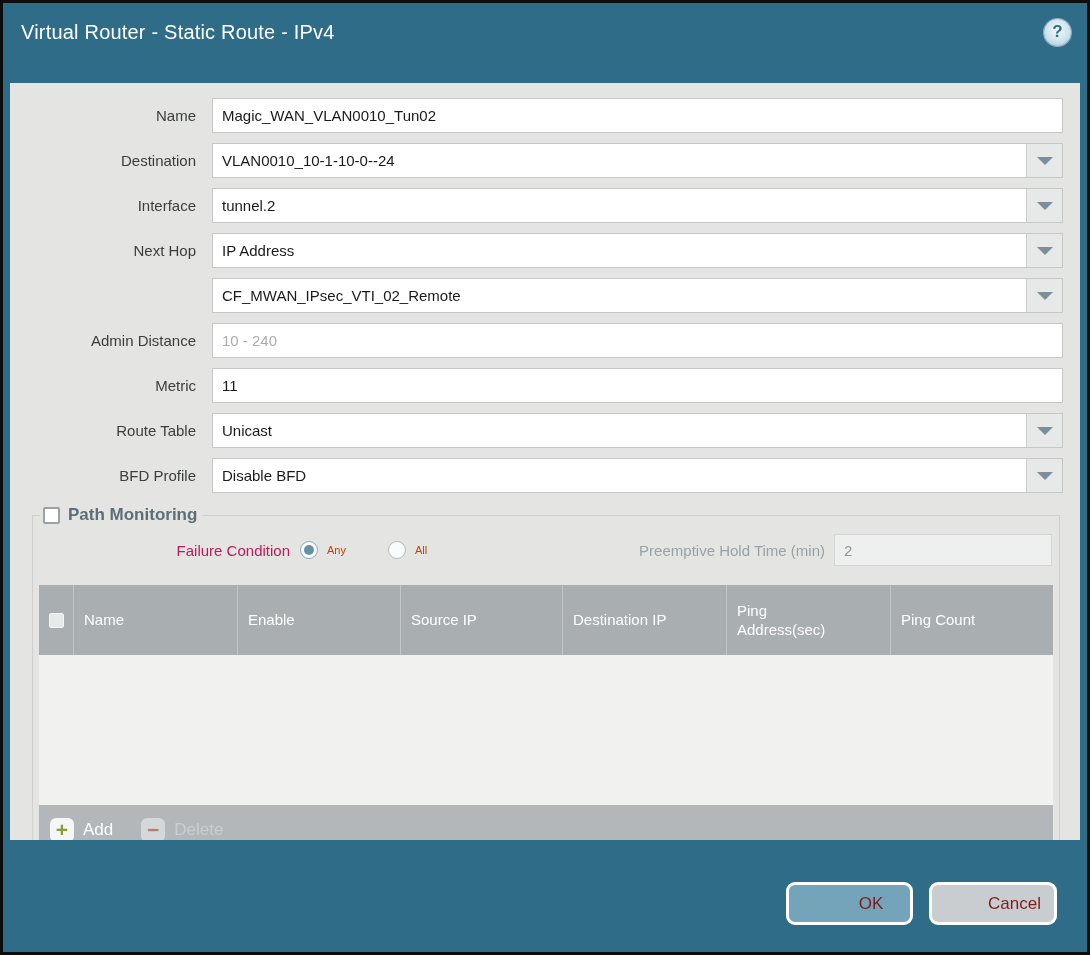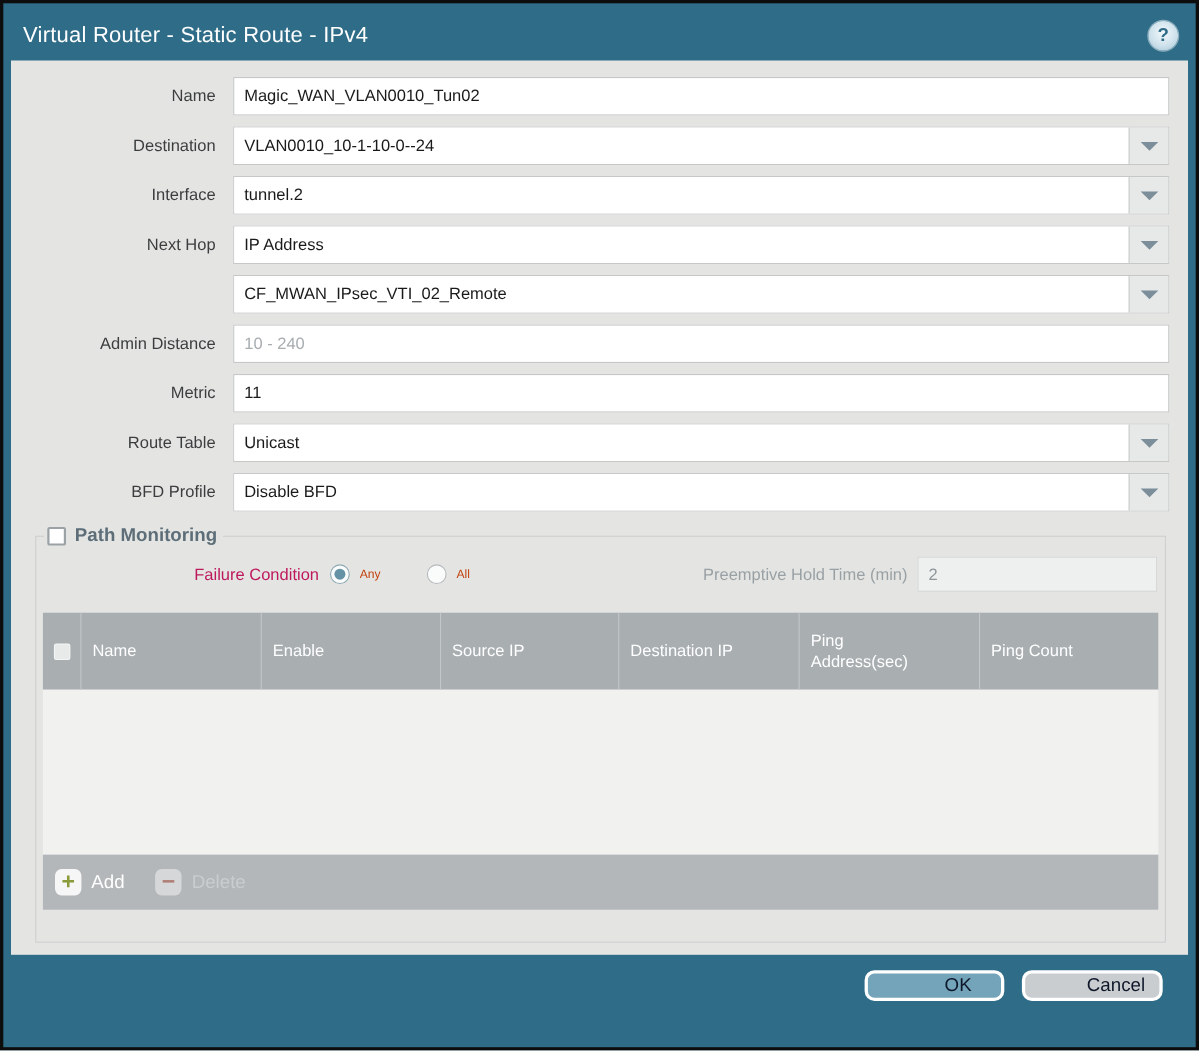--- a/index.html
+++ b/index.html
@@ -5,21 +5,21 @@
   * { box-sizing: border-box; margin: 0; padding: 0; }
   html,body { width:1090px; height:955px; }
   body {
     font-family: "Liberation Sans", sans-serif;
     background:#ffffff;
   }
   .dialog {
     width:1090px; height:955px;
     border:3px solid #0d0d0d;
     background:#2f6c88;
-    display:flex; flex-direction:column;
+    display:flex; flex-direction:column;gap:28px;
   }
   
   .titlebar {
     height:52px; flex-shrink:0;
     display:flex; align-items:center;
     padding:6px 16px 0 18px;
   }
   .title { flex:1; color:#ffffff; font-size:20px; letter-spacing:0.2px; }
   .help-icon {
     width:27px; height:27px; border-radius:50%;
@@ -130,22 +130,22 @@
   .add-btn .icon { background:rgba(255,255,255,0.88); color:#8a9c3a; }
   .delete-btn { color:#c9cdcf; }
   .delete-btn .icon { background:rgba(255,255,255,0.45); color:#b07f76; }
   
   .dialog-footer {
     height:84px; flex-shrink:0;
     display:flex; justify-content:flex-end; align-items:flex-start;
     padding:14px 30px 0 0; gap:16px;
   }
   .btn {
-    height:28px; border-radius:9px; border:3px solid #ffffff;
-    font-family:inherit; font-size:17px; color:#0f172a;
+    height:43px; border-radius:9px; border:3px solid #ffffff;
+    font-family:inherit; font-size:17px; color:#7f1d1d;
     display:flex; align-items:center; justify-content:center;
     cursor:pointer;
     padding-left:43px;
   }
   .btn-ok { width:127px; background:#73a4b9; }
   .btn-cancel { width:128px; background:#c9cdd0; }
 </style>
 </head>
 <body>
 

